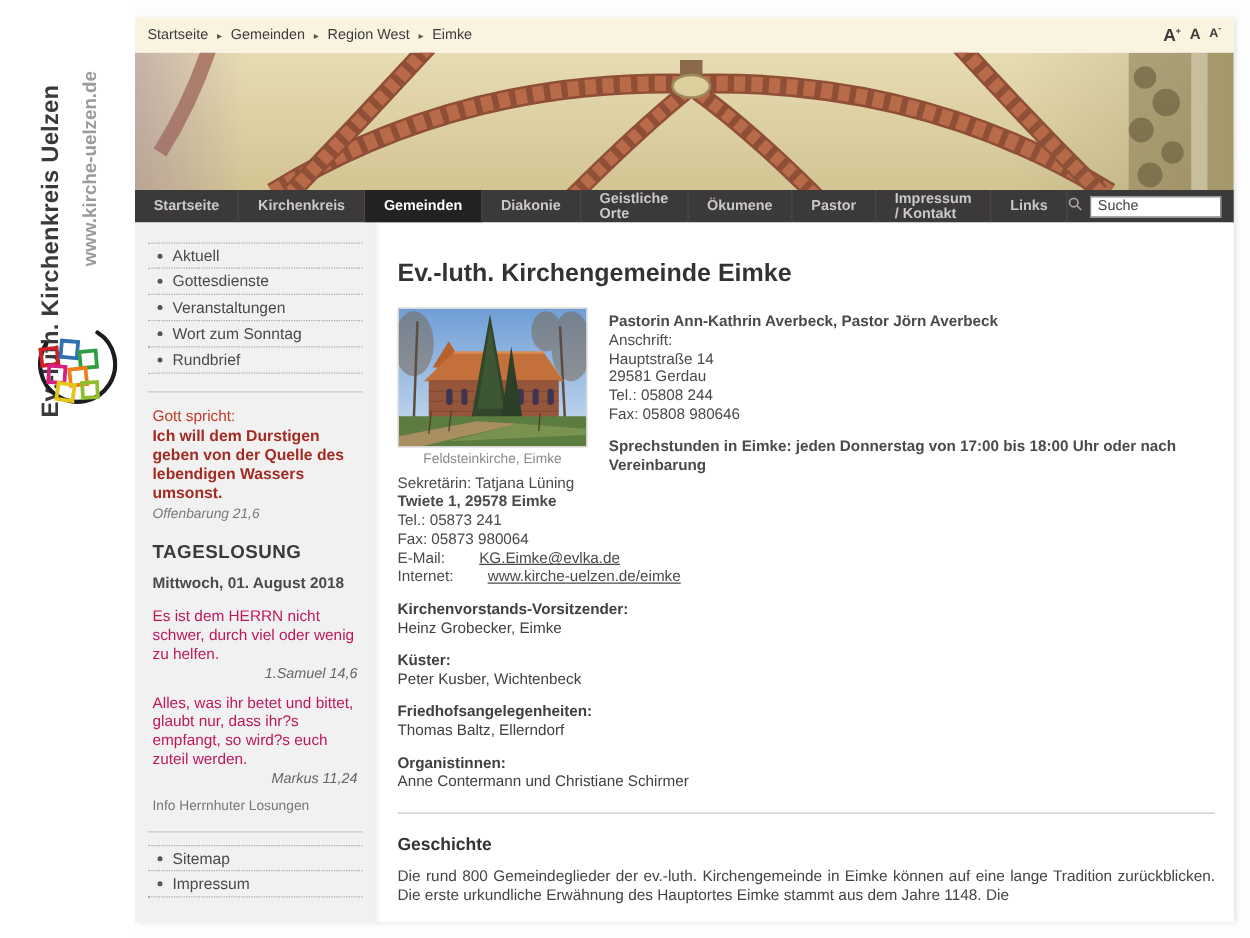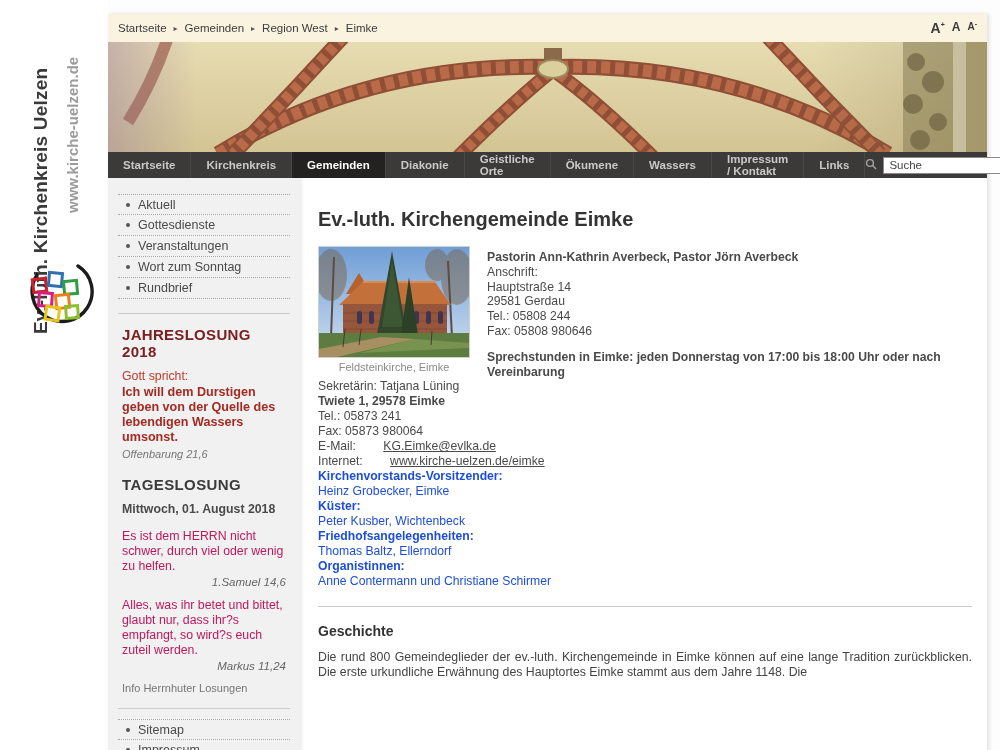--- a/index.html
+++ b/index.html
@@ -30,21 +30,21 @@
   .header-img { position:relative; height:110px; overflow:hidden; }
   .header-img .tint { position:absolute; inset:0;
       background:linear-gradient(90deg, rgba(148,116,158,.40), rgba(148,116,158,0) 10%, rgba(0,0,0,0) 80%, rgba(120,110,70,.25)); }
 
   
   .nav { height:26px; background:#3c3939; display:flex; align-items:stretch; }
   .nav-item { display:flex; align-items:center; padding:0 15px; font-size:11.5px; font-weight:bold;
               color:#cbc8c8; border-right:1px solid #4b4848; cursor:pointer; }
   .nav-item.active { background:#242121; color:#fff; }
   .nav-search { margin-left:auto; display:flex; align-items:center; gap:6px; padding-right:16px; }
-  .nav-search input { width:121px; height:17px; border:1px solid #8a8a8a; background:#fff;
+  .nav-search input { width:105px; height:17px; border:1px solid #8a8a8a; background:#fff;
                       font-size:11.5px; padding:0 5px; color:#444; font-family:"Liberation Sans",sans-serif; }
   .nav-search input::placeholder { color:#444; opacity:1; }
 
   
   .cols { display:flex; align-items:stretch; }
   .sidebar { width:192px; background:#f1f1f1; padding:16px 10px 20px 10px; min-height:532px; }
   .main { flex:1; background:#fff; padding:30px 15px 0 18px; box-shadow:inset 3px 0 4px -2px rgba(0,0,0,.10); }
 
   
   .smenu { list-style:none; }
@@ -80,21 +80,21 @@
   .bold { font-weight:bold; }
   .sprech { margin-top:11px; font-weight:bold; }
 
   .buero-row { display:flex; margin-top:17px; font-size:12.2px; color:#4a4a4a; }
   .buero-row .left { width:137px; flex:0 0 137px; font-weight:bold; }
   .buero-row .right { font-weight:bold; }
 
   .plain-lines { font-size:12.2px; color:#4a4a4a; line-height:15px; }
   .plain-lines a { color:#4a4a4a; text-decoration:underline; cursor:pointer;margin-left:24px; }
 
-  .contact-block { font-size:12.2px; color:#1d4ed8; line-height:15px; }
+  .contact-block { margin-top:11px; font-size:12.2px; color:#404040; line-height:15px; }
 
   .mainhr { border:none; border-top:1px solid #ccc; margin:17px 0 16px 0; }
   h2.gesch { font-size:14px; font-weight:bold; color:#333; }
   .gesch-para { margin-top:11px; font-size:12.3px; color:#444; line-height:15px; text-align:justify; }
 </style>
 </head>
 <body>
 
 <div class="brand-strip">
   <span class="vert-text brand-title">Ev.-luth. Kirchenkreis Uelzen</span>
@@ -177,21 +177,21 @@
     <div class="tint"></div>
   </div>
 
   <div class="nav">
     <div class="nav-item">Startseite</div>
     <div class="nav-item">Kirchenkreis</div>
     <div class="nav-item active">Gemeinden</div>
     <div class="nav-item">Diakonie</div>
     <div class="nav-item">Geistliche Orte</div>
     <div class="nav-item">Ökumene</div>
-    <div class="nav-item">Wassers</div>
+    <div class="nav-item">Pastor</div>
     <div class="nav-item">Impressum / Kontakt</div>
     <div class="nav-item">Links</div>
     <div class="nav-search">
       <span>
         <svg width="12" height="12" viewBox="0 0 12 12">
             <circle cx="5" cy="5" r="3.4" fill="none" stroke="#a5a2a2" stroke-width="1.4"></circle>
             <line x1="7.6" y1="7.6" x2="11" y2="11" stroke="#a5a2a2" stroke-width="1.4"></line>
           </svg>
       </span>
       <input type="text" placeholder="Suche" style="">
@@ -220,21 +220,20 @@
           </li>
         <li>
             <span class="bullet"></span>
             <span>Rundbrief</span>
           </li>
       </ul>
 
       <hr class="sdivider">
 
       <div class="losung">
-        <div class="losung-title">JAHRESLOSUNG 2018</div>
         <div class="losung-intro">Gott spricht:</div>
         <div class="losung-quote">Ich will dem Durstigen geben von der Quelle des lebendigen Wassers umsonst.</div>
         <div class="losung-ref">Offenbarung 21,6</div>
       </div>
 
       <div class="tages">
         <div class="tages-title">TAGESLOSUNG</div>
         <div class="tages-date">Mittwoch, 01. August 2018</div>
         <div class="tages-text">Es ist dem HERRN nicht schwer, durch viel oder wenig zu helfen.</div>
         <div class="tages-ref">1.Samuel 14,6</div>

